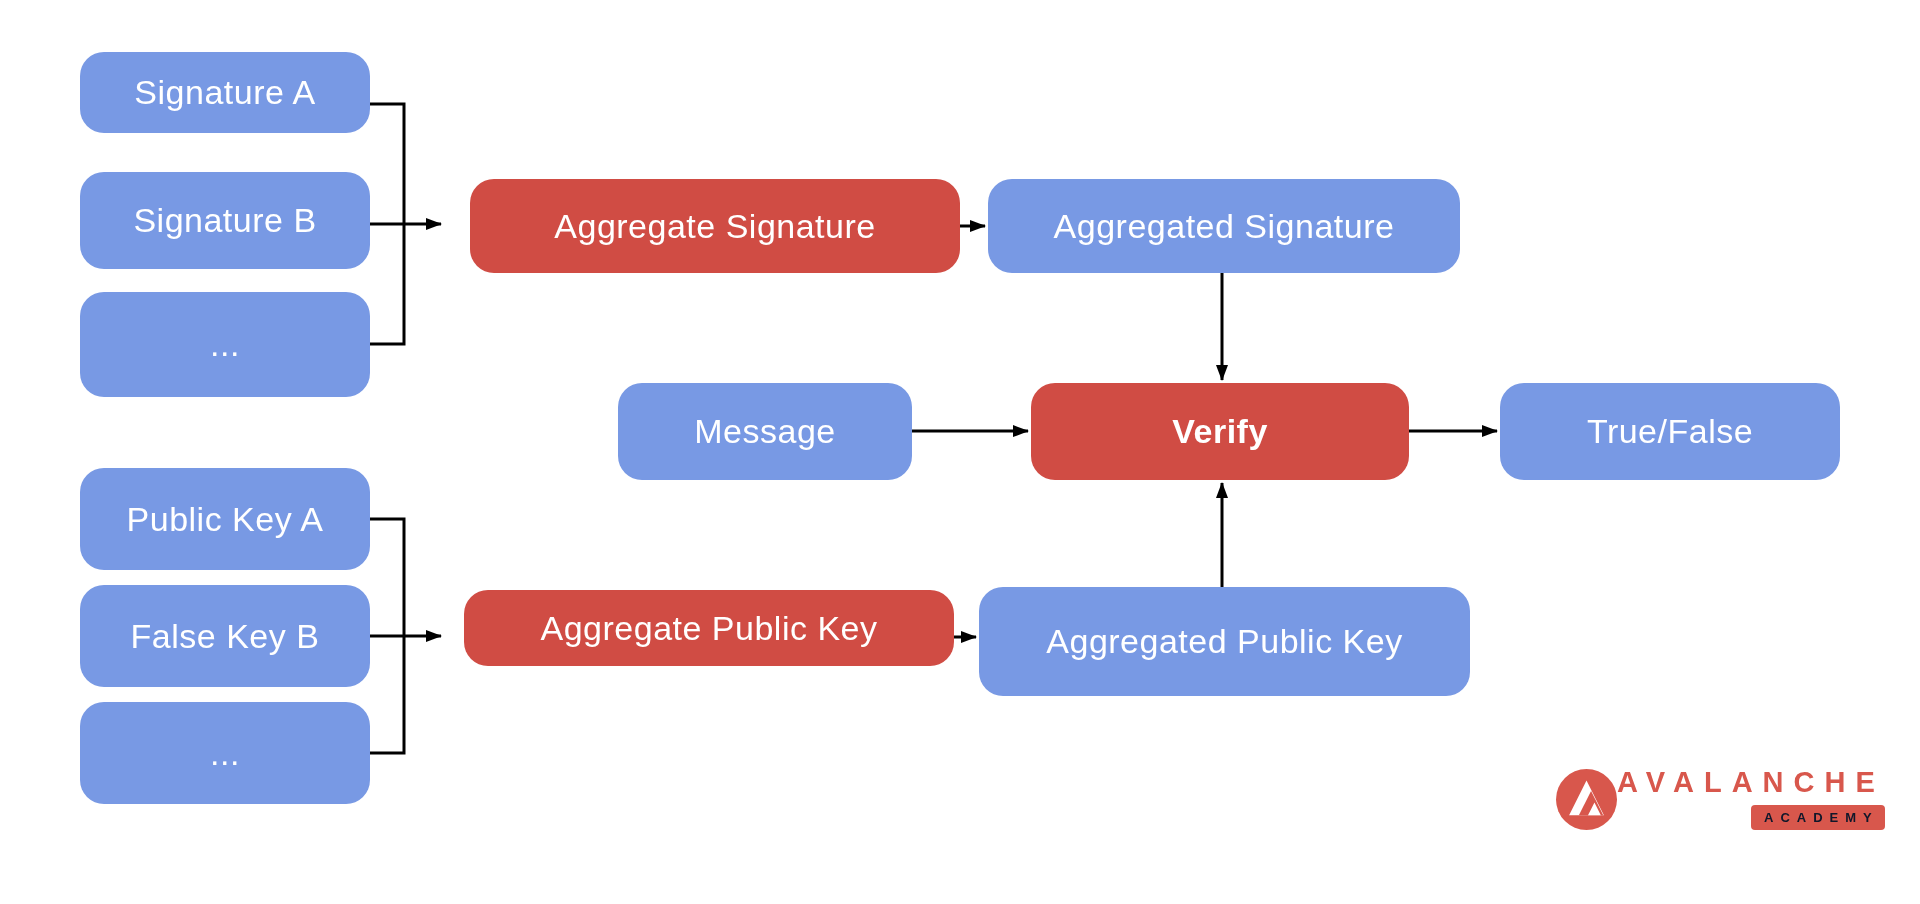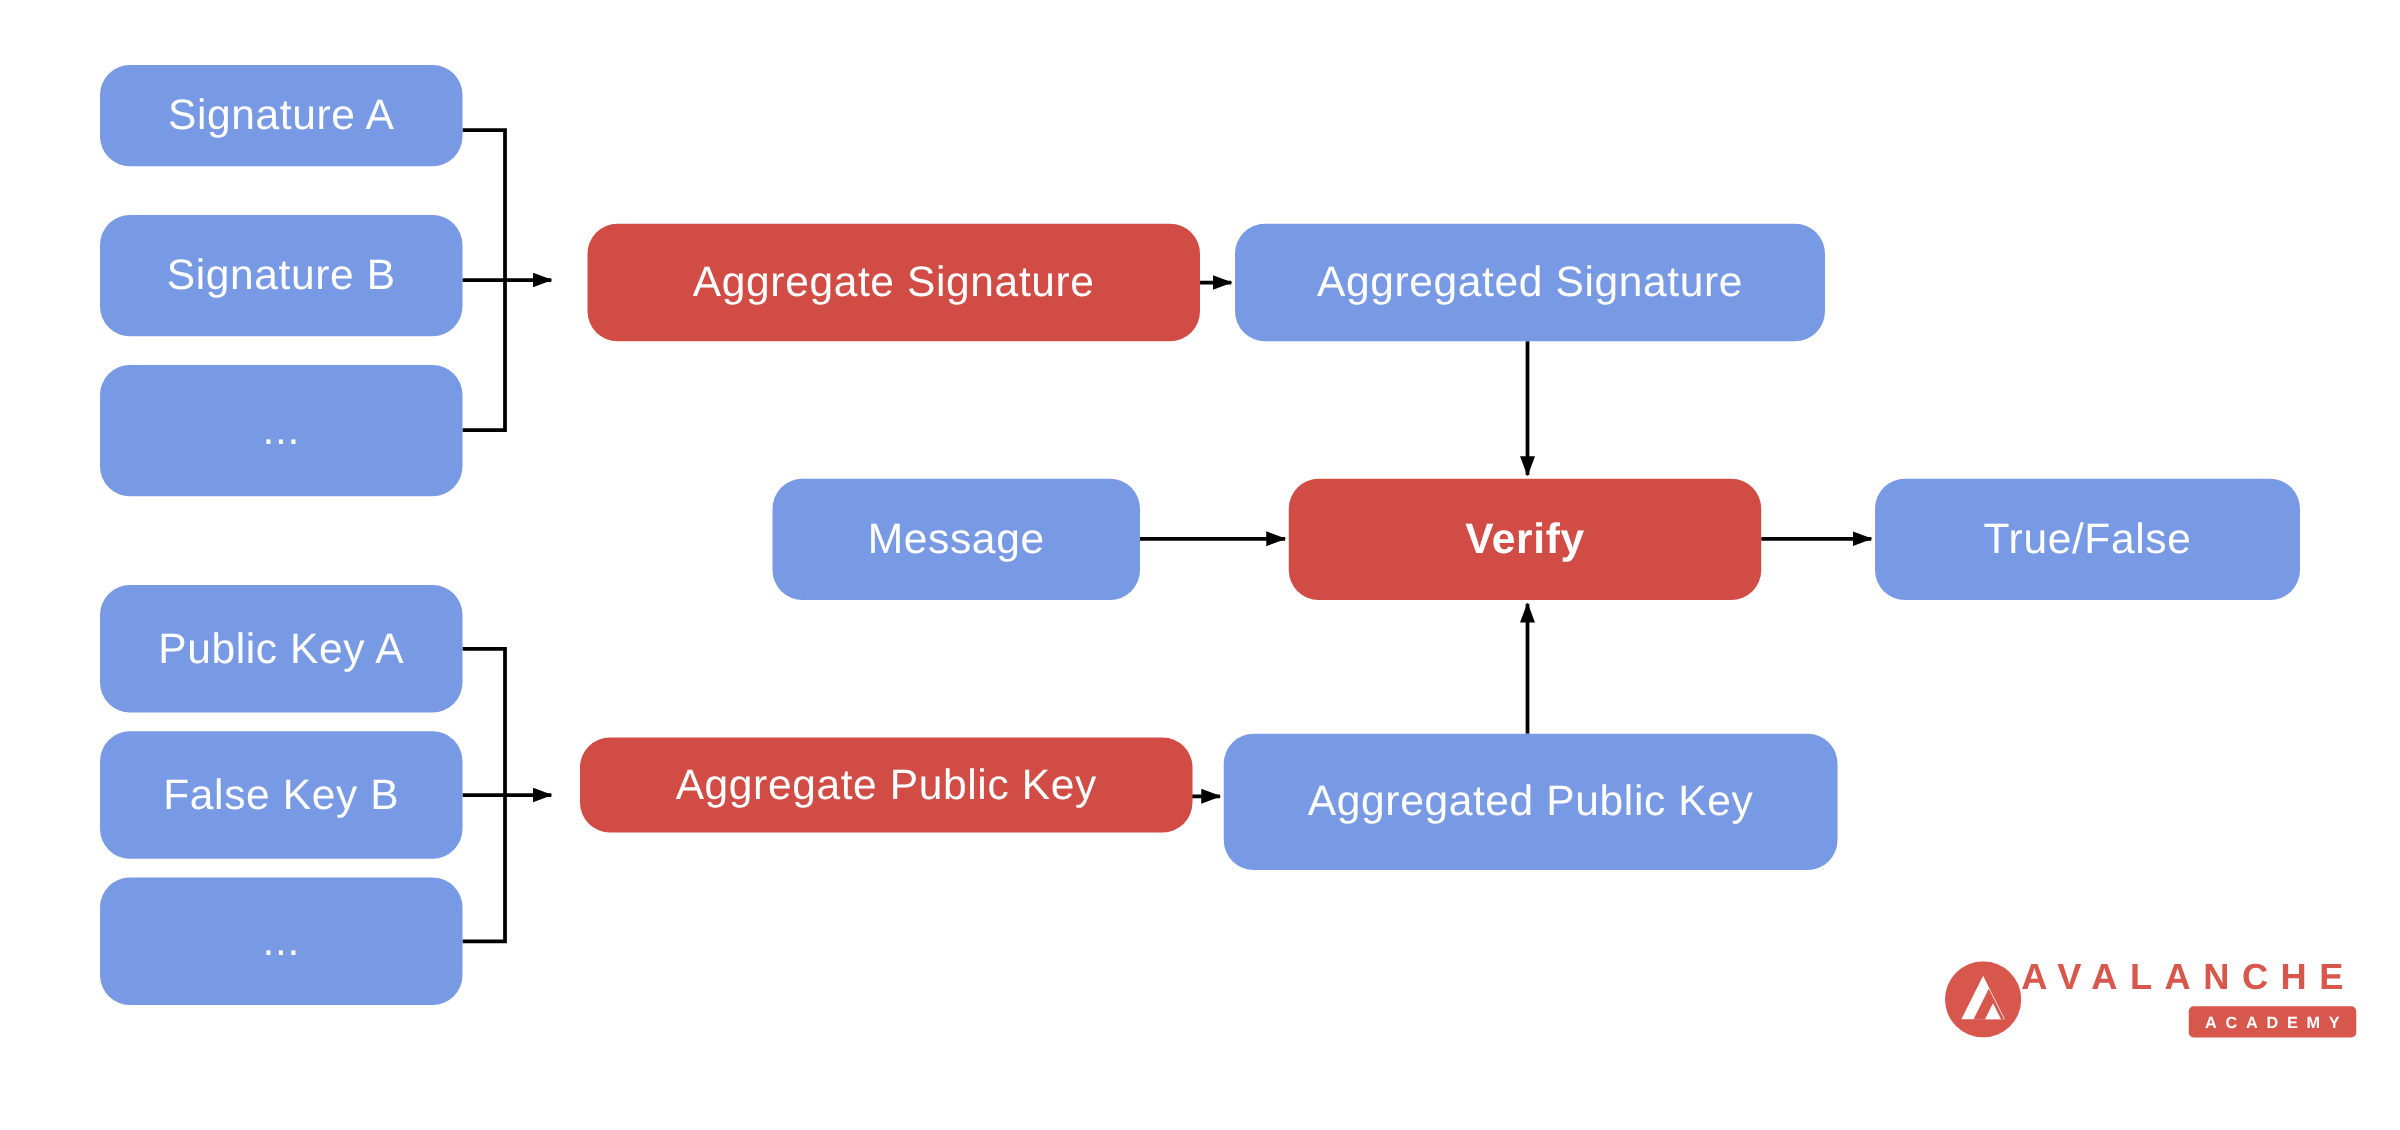--- a/index.html
+++ b/index.html
@@ -64,21 +64,21 @@
   .logo-brand {
     color: var(--logo_red, #d8574c);
     font-size: 29px;
     font-weight: 700;
     letter-spacing: 10px;
     line-height: 1;
   }
   .logo-badge {
     margin-top: 8px;
     background: var(--logo_red, #d8574c);
-    color: #ffffff;
+    color: #0f172a;
     font-size: 13px;
     font-weight: 700;
     letter-spacing: 7px;
     padding: 6px 6px 6px 13px;
     border-radius: 4px;
     line-height: 1;
   }
 </style>
 </head>
 <body>

